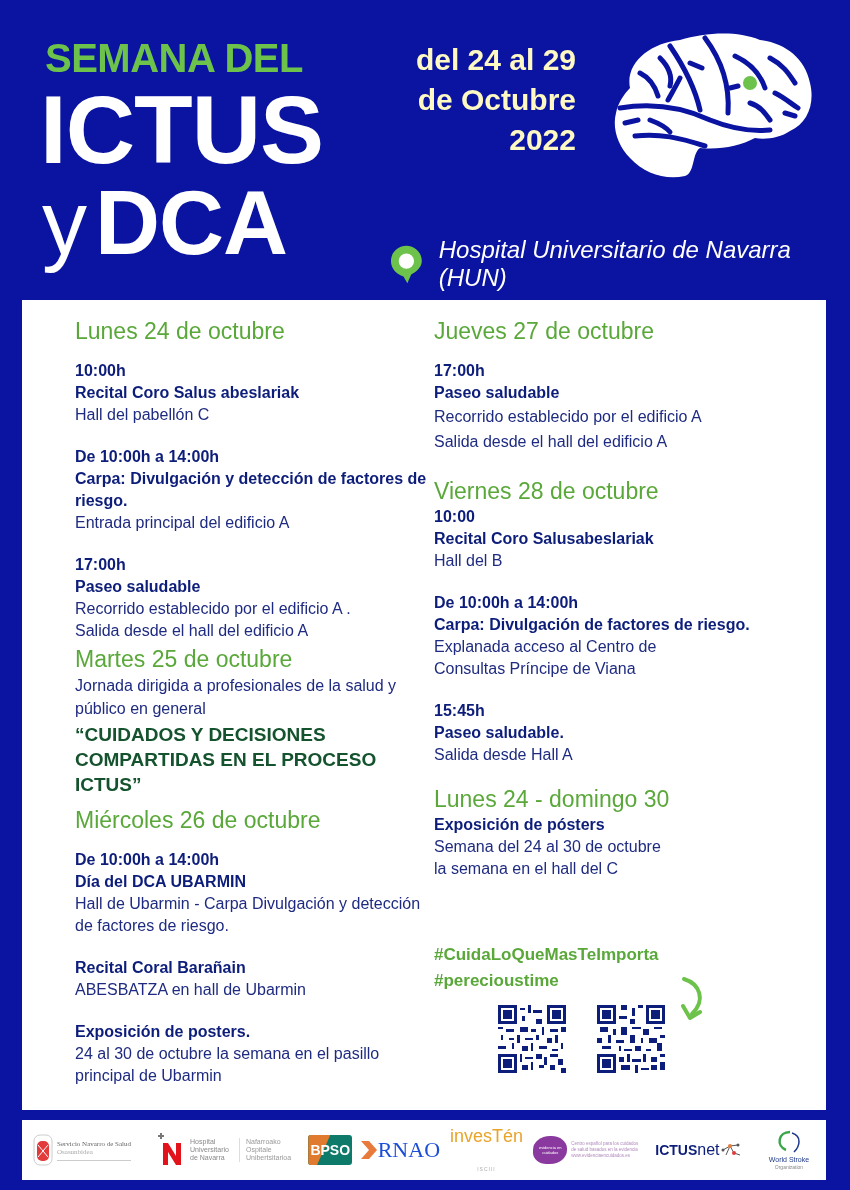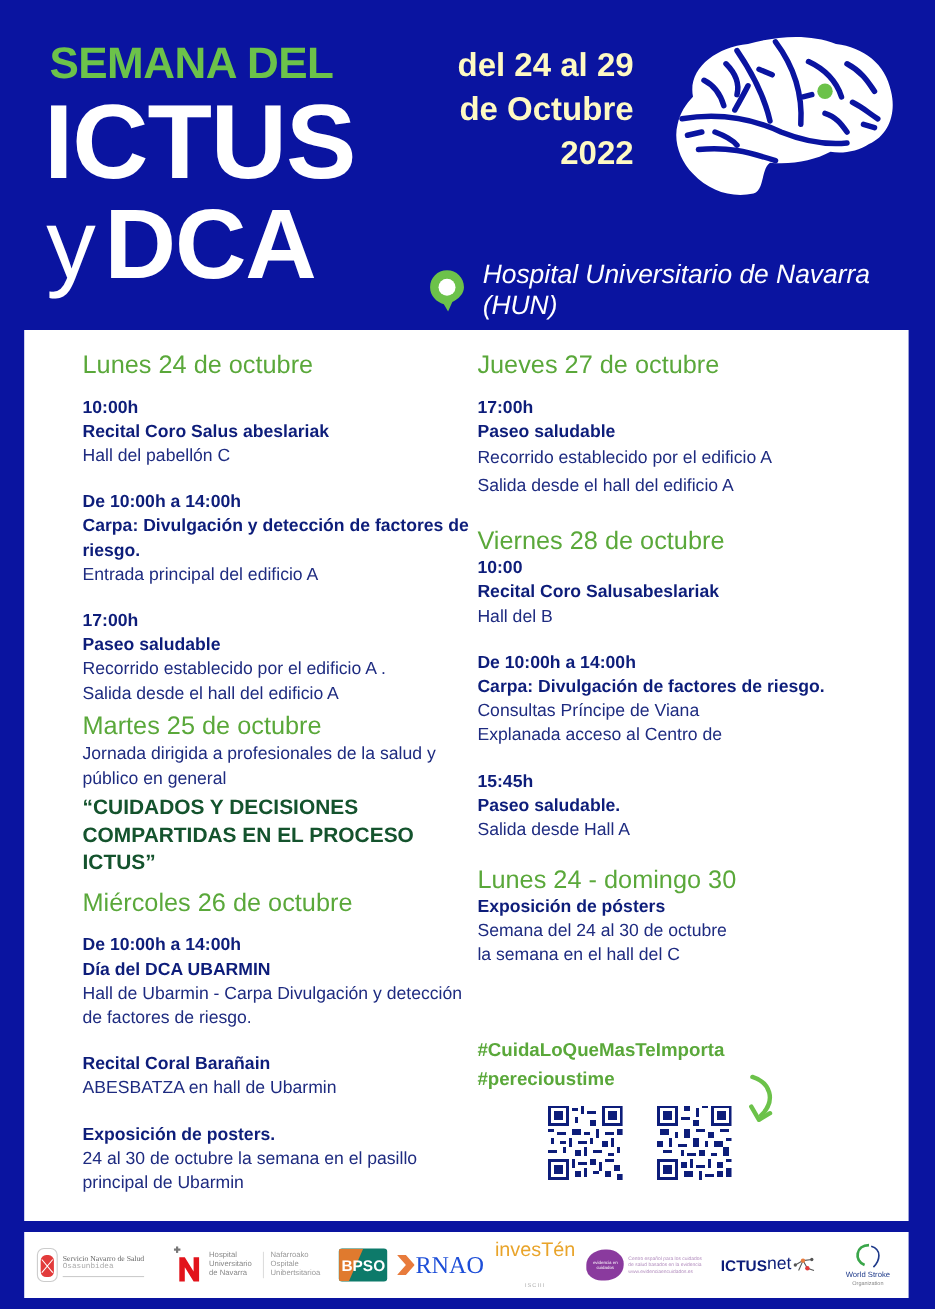--- a/index.html
+++ b/index.html
@@ -159,22 +159,22 @@
     <div style="margin-top:22px">
       <div class="day">Viernes 28 de octubre</div>
       <div class="ev tight">
         <div class="t">10:00</div>
         <div class="t">Recital Coro Salusabeslariak</div>
         <div class="d">Hall del B</div>
       </div>
       <div class="ev" style="margin-top:20px">
         <div class="t">De 10:00h a 14:00h</div>
         <div class="t">Carpa: Divulgación de factores de riesgo.</div>
+        <div class="d">Explanada acceso al Centro de</div>
         <div class="d">Consultas Príncipe de Viana</div>
-        <div class="d">Explanada acceso al Centro de</div>
       </div>
       <div class="ev" style="margin-top:20px">
         <div class="t">15:45h</div>
         <div class="t">Paseo saludable.</div>
         <div class="d">Salida desde Hall A</div>
       </div>
     </div>
 
     <div style="margin-top:18px">
       <div class="day">Lunes 24 - domingo 30</div>
@@ -300,21 +300,21 @@
 
 <div class="footer">
   <div class="logo logo-sns">
     <svg width="22" height="34" viewBox="0 0 22 34">
       <rect x="2" y="2" width="18" height="30" rx="6" fill="none" stroke="#ccc"></rect>
       <rect x="5" y="8" width="12" height="20" rx="5" fill="#e23b3b"></rect>
       <path d="M6 12 L16 24 M16 12 L6 24" stroke="#fff" stroke-width="1"></path>
     </svg>
     <div style="margin-left:3px;border-bottom:1px solid #ccc;padding-bottom:4px">
       <div style="font-family:'Liberation Serif',serif;color:#666;font-size:7px">Servicio Navarro de Salud</div>
-      <div style="font-family:Liberation Mono, monospace;color:#aaa;font-size:7px">Osasunbidea</div>
+      <div style="font-family:Liberation Serif, serif;color:#aaa;font-size:7px">Osasunbidea</div>
     </div>
   </div>
 
   <div class="logo logo-hun">
     <svg width="28" height="34" viewBox="0 0 28 34">
       <rect x="0" y="2" width="6" height="2" fill="#777"></rect>
         <rect x="2" y="0" width="2" height="6" fill="#777"></rect>
       <path d="M5 10 L5 32 L10 32 L10 19 L18 32 L23 32 L23 10 L18 10 L18 23 L10 10 Z" fill="#e2131b"></path>
     </svg>
     <div style="margin-left:4px;color:#888">

